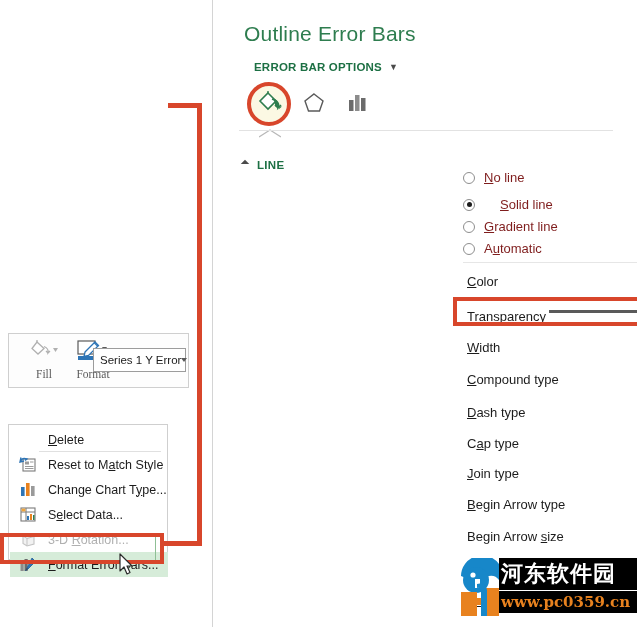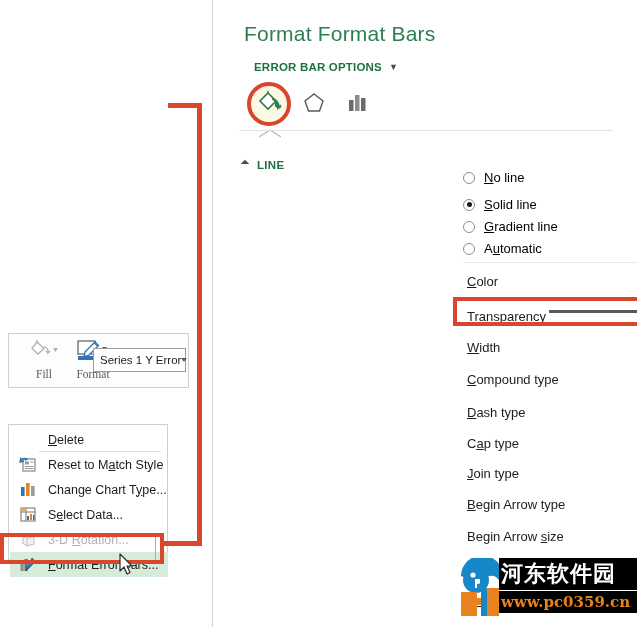--- a/index.html
+++ b/index.html
@@ -59,21 +59,21 @@
     font-size:11.5px; font-weight:bold; color:#1d7044; letter-spacing:.3px;margin-top:20px;
   }
   #line-header .tri {
     display:inline-block; width:0;height:0; margin-right:9px;
     border-left:6px solid transparent; border-top:6px solid #4a4a4a;
     transform: translateY(-2px) rotate(-45deg);
   }
 
   
   .radio-row {
-    position:absolute; left:250px; font-size:13px; color:#000000;
+    position:absolute; left:250px; font-size:13px; color:#7f1d1d;
     display:flex; align-items:center; white-space:nowrap;
   }
   .radio-mark {
     width:12px;height:12px;border-radius:50%;
     border:1px solid #8e8e8e;background:#fff;margin-right:9px;
     display:inline-block; position:relative; flex:none;
   }
   .radio-mark.on::after{
     content:""; position:absolute; left:2.5px; top:2.5px;
     width:5px;height:5px;border-radius:50%;background:#1c1c1c;
@@ -162,21 +162,21 @@
     font-family:"DejaVu Serif", serif;
   }
 </style>
 </head>
 <body>
 
 <div id="root">
 
   <div id="pane">
 
-    <div id="pane-title">Format Format Bars</div>
+    <div id="pane-title">Outline Error Bars</div>
 
     <div id="pane-subtab">
       <span>ERROR BAR OPTIONS</span><span class="caret">▼</span>
     </div>
 
     <div id="icon-row">
       <div id="icon-highlight-ring"></div>
 
       <div class="pane-icon" id="icon-fill">
         <svg width="26" height="26" viewBox="0 0 26 26">
@@ -210,21 +210,21 @@
     <div id="pane-hr"></div>
 
     <div id="line-header">
       <span class="tri"></span><span>LINE</span>
     </div>
 
     <div class="radio-row" style="top:170px;">
       <span class="radio-mark"></span>
       <span><span class="u">N</span><span>o line</span></span>
     </div>
-    <div class="radio-row" style="top:197px;">
+    <div class="radio-row" style="top:197px;gap:16px;">
       <span class="radio-mark on"></span>
       <span><span class="u">S</span>olid line</span>
     </div>
     <div class="radio-row" style="top:219px;">
       <span class="radio-mark"></span>
       <span><span class="u">G</span>radient line</span>
     </div>
     <div class="radio-row" style="top:241px;">
       <span class="radio-mark"></span>
       <span>A<span class="u">u</span>tomatic</span>

